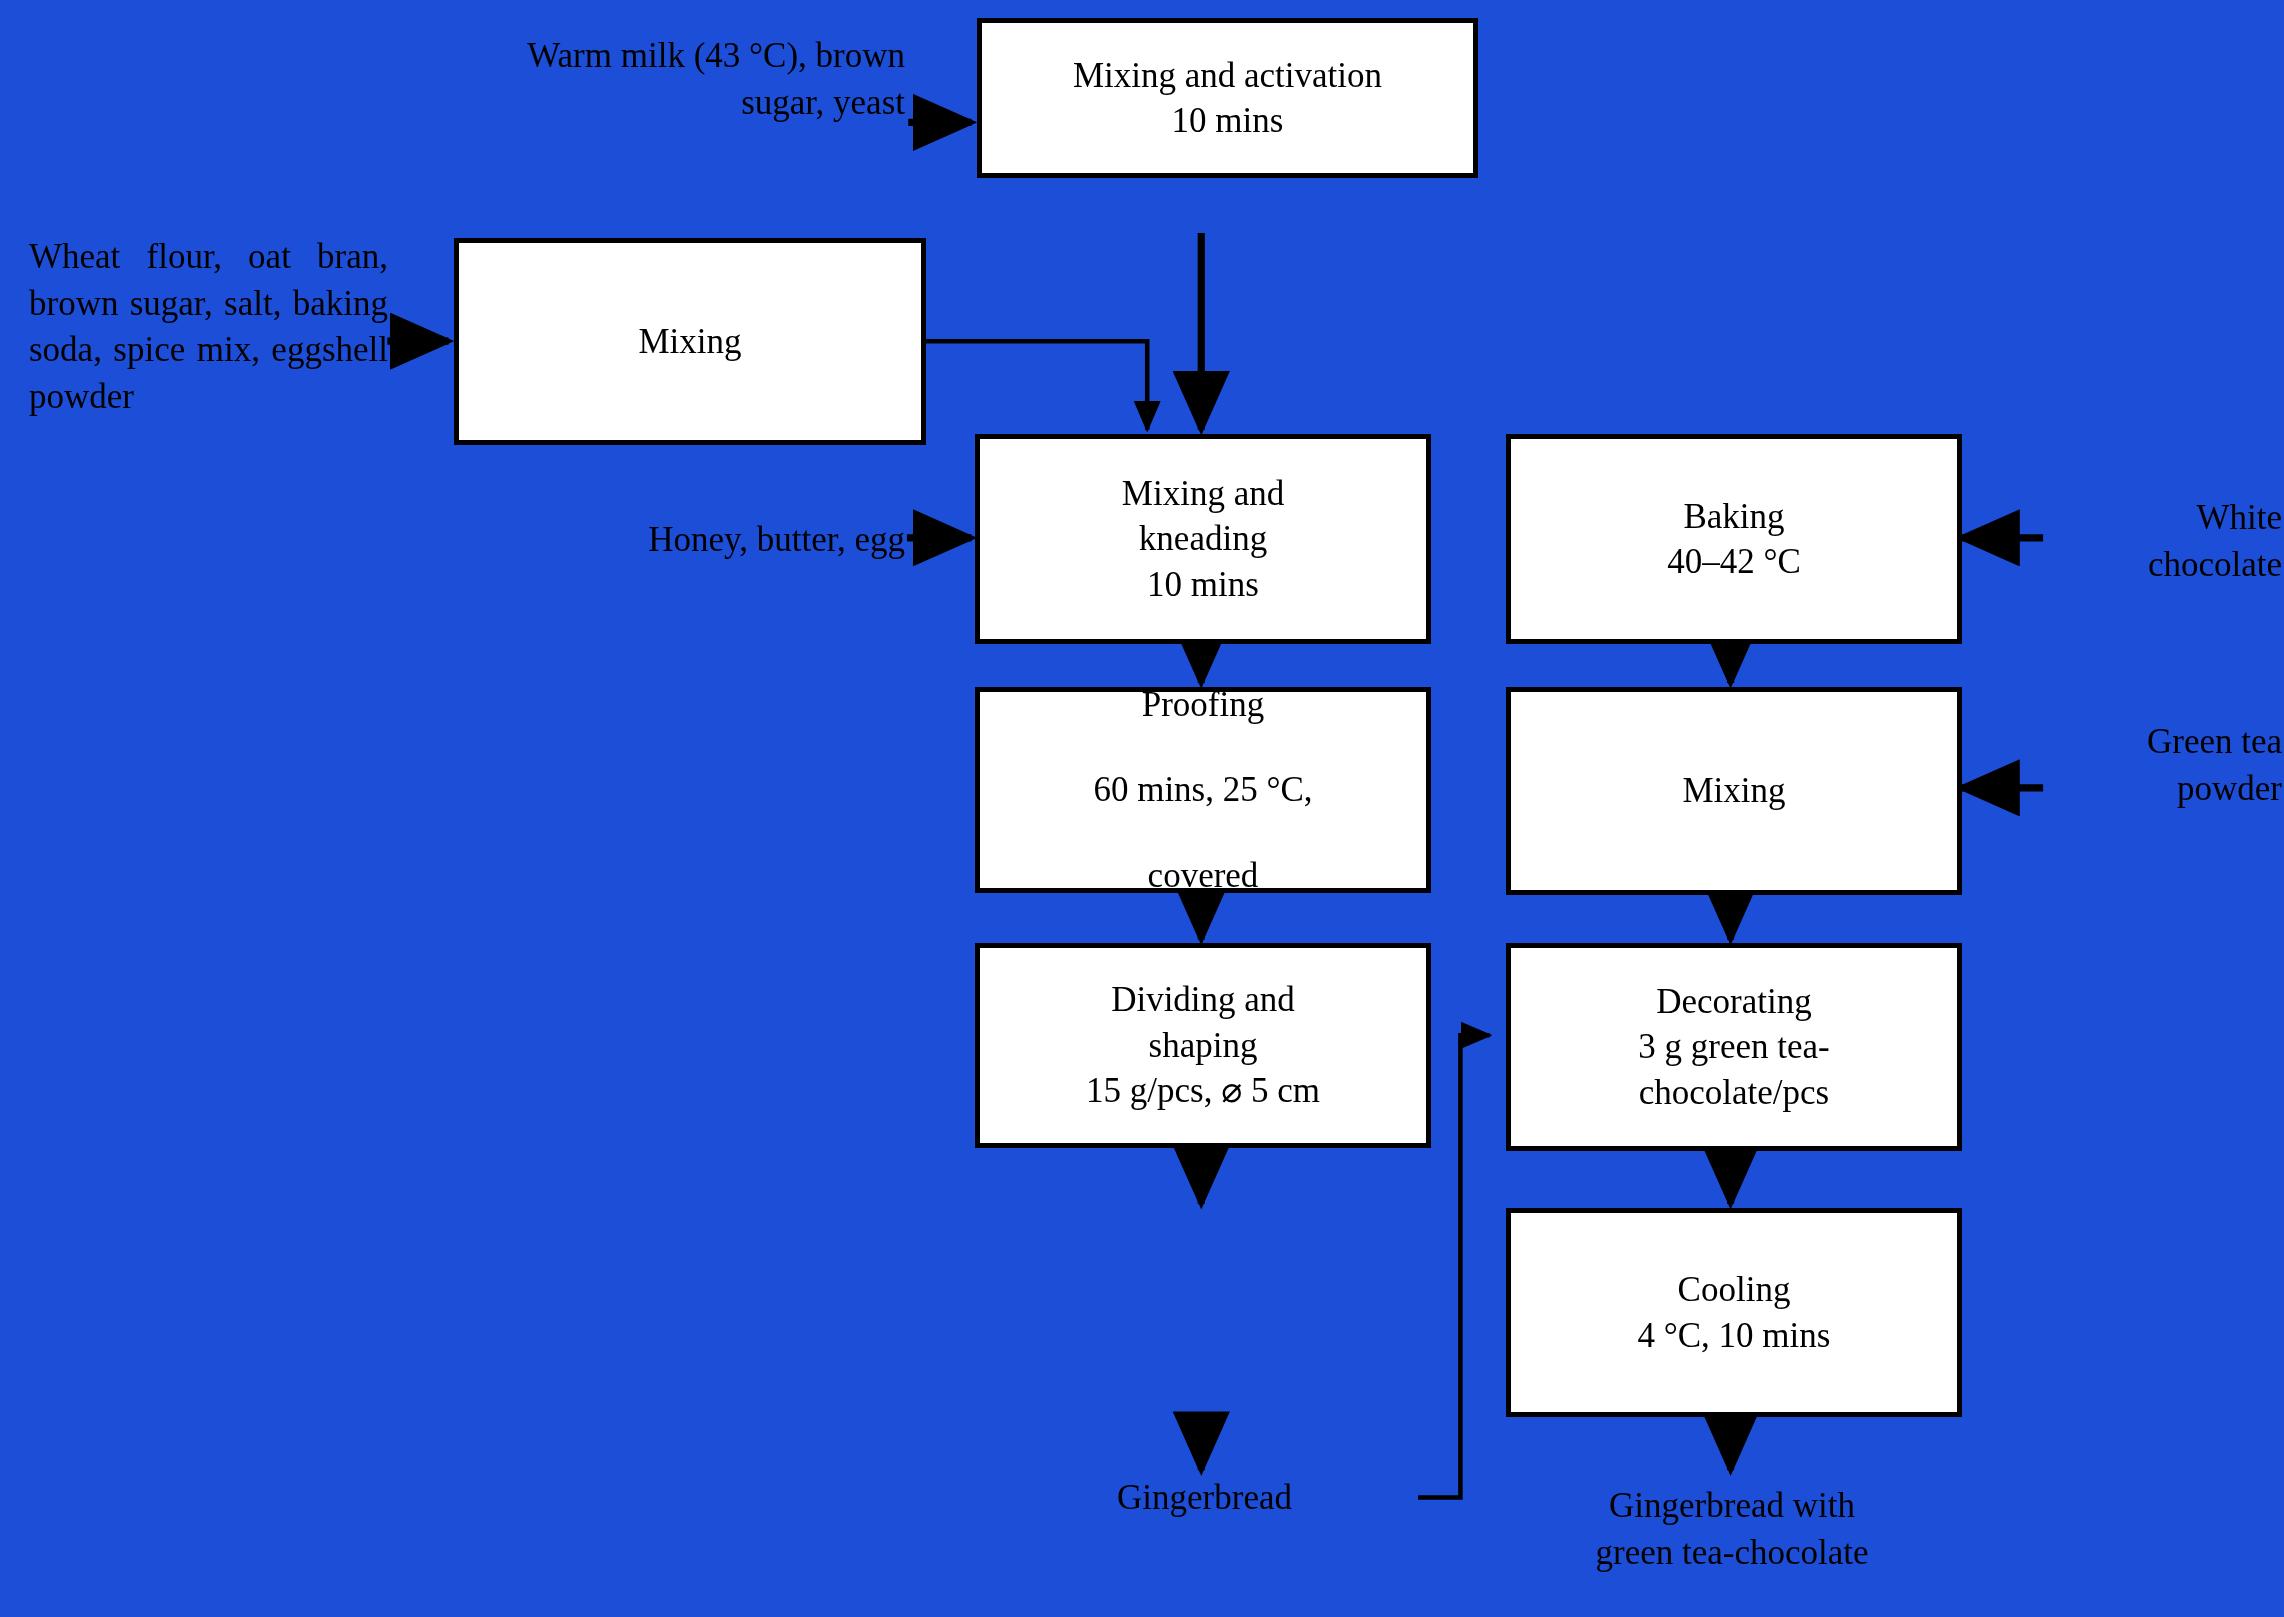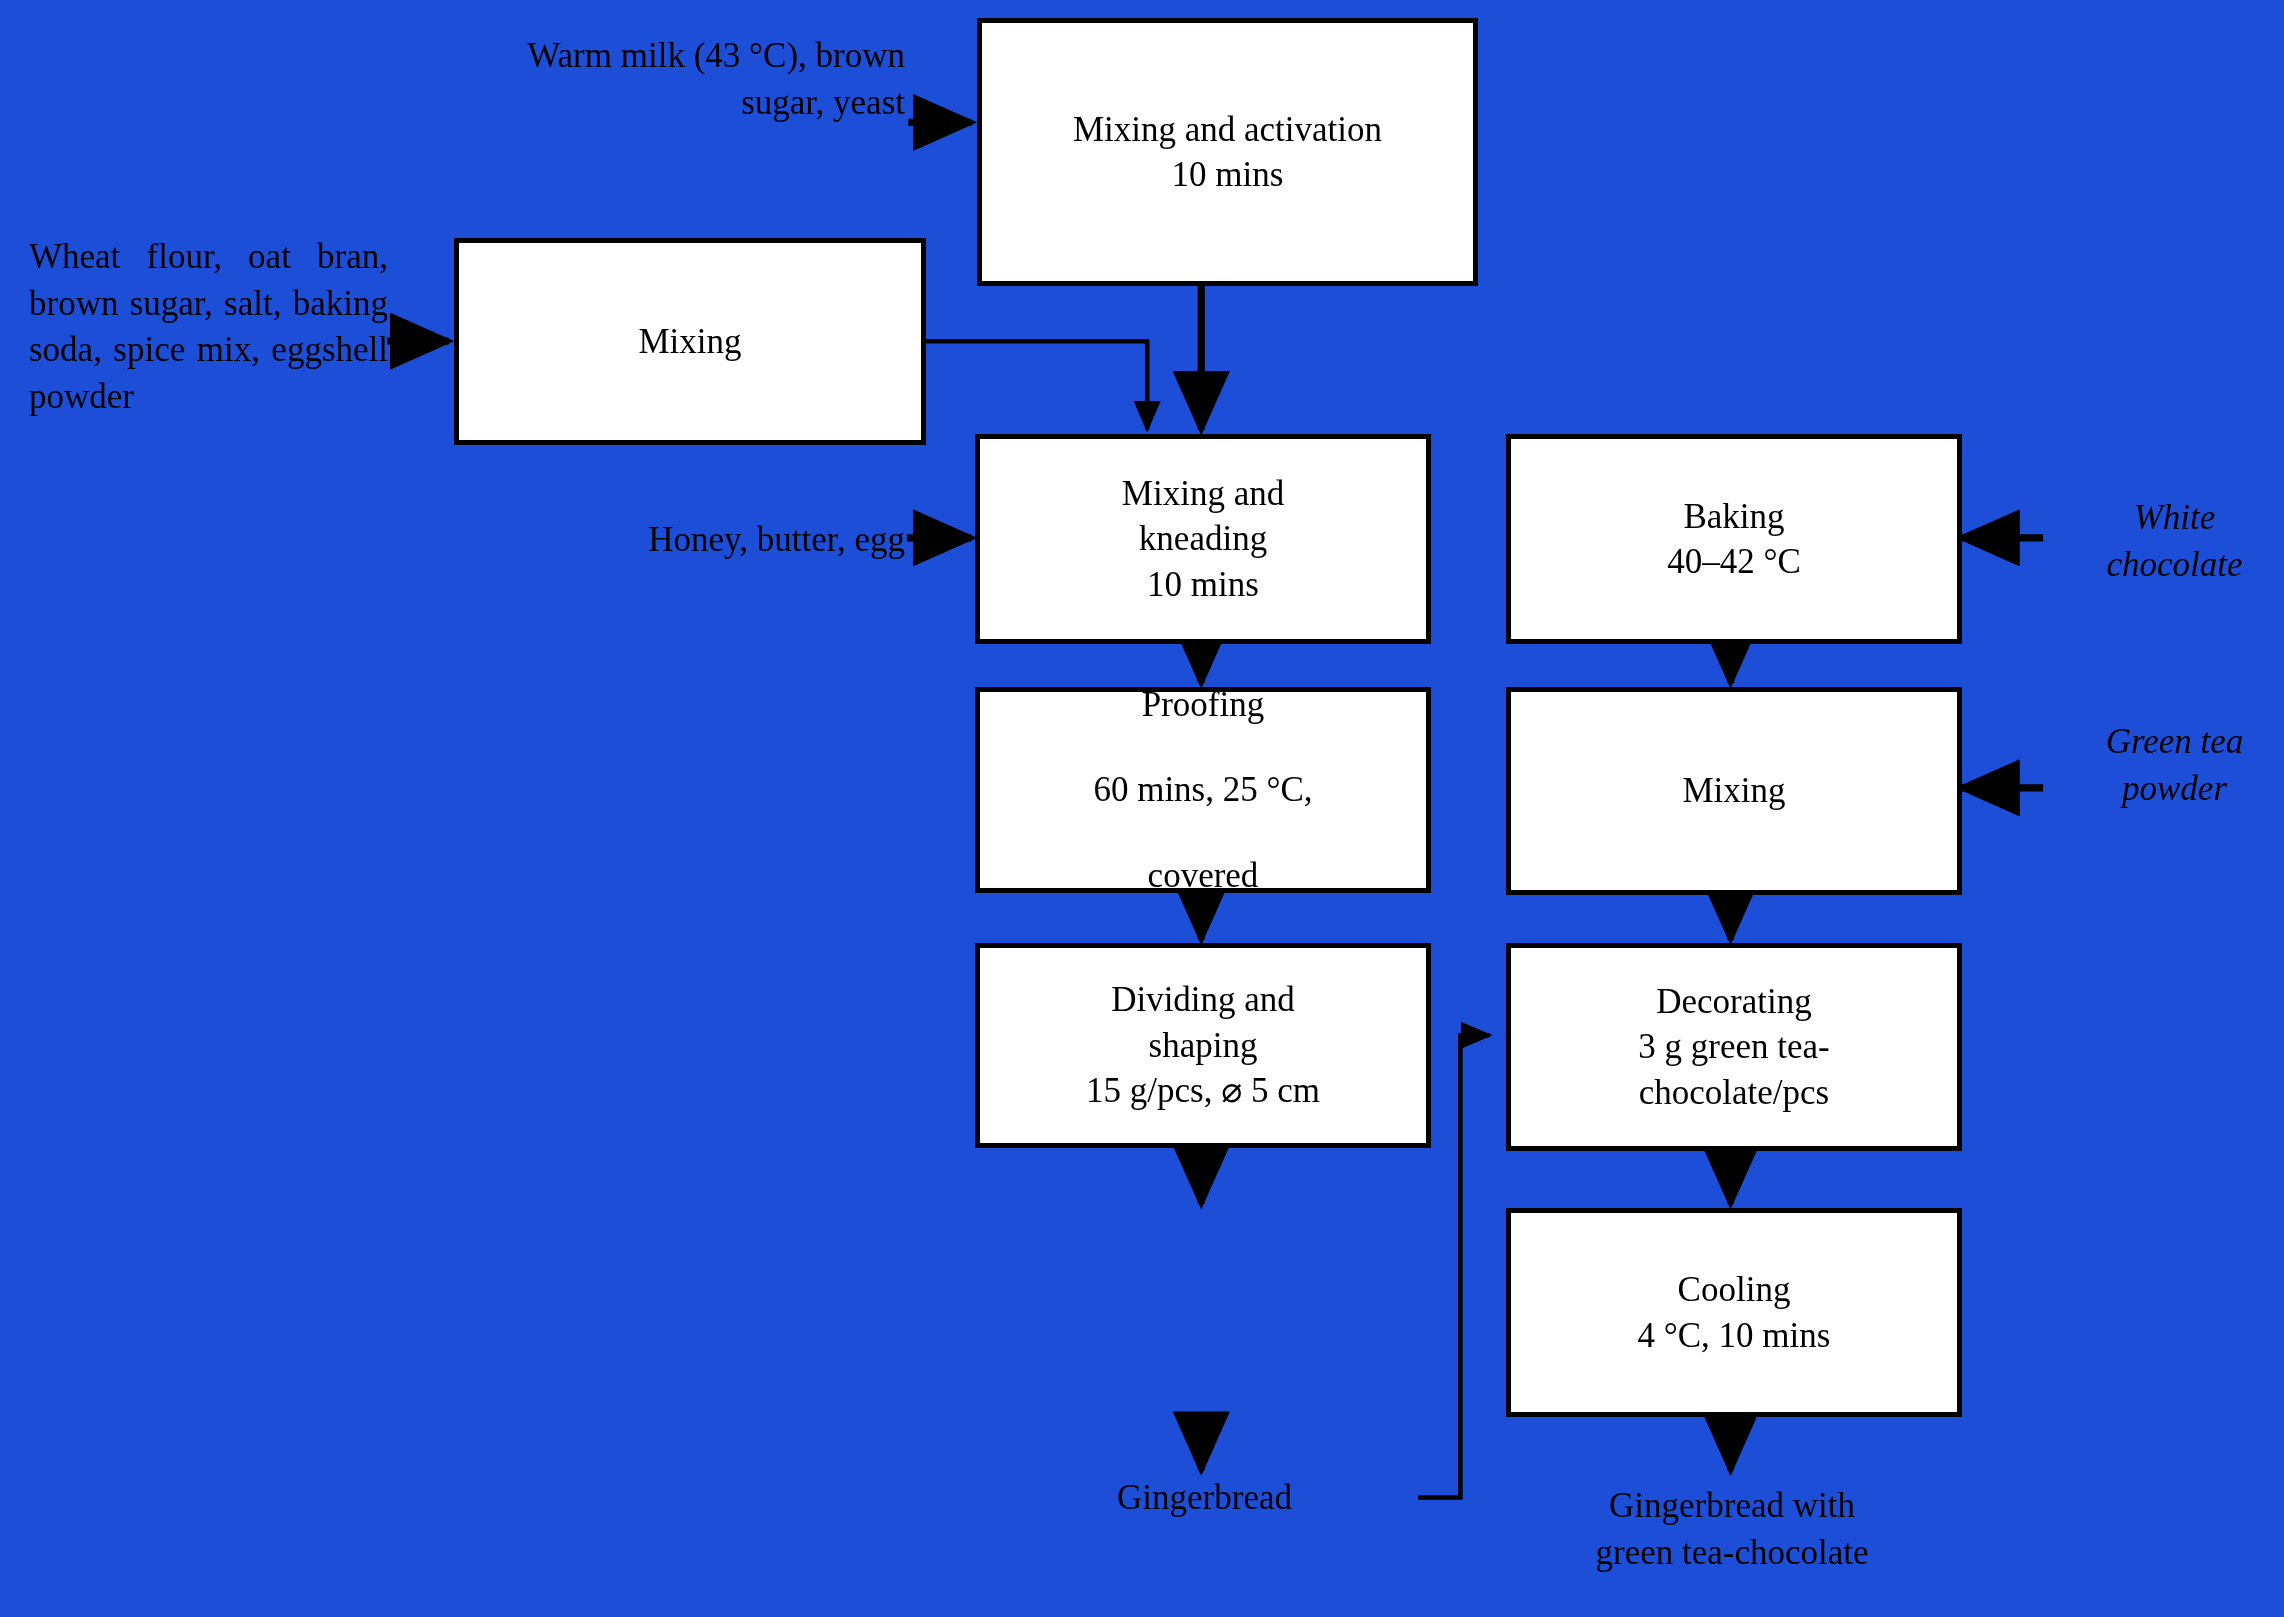--- a/index.html
+++ b/index.html
@@ -43,21 +43,21 @@
     line-height: 1.33;
     white-space: pre-line;
   }
   .freetext.just {
     text-align: justify;
     text-align-last: justify;
     white-space: normal;
   }
   .freetext.right  { text-align: right; }
   .freetext.center { text-align: center; }
-  .freetext.left   { text-align: center; font-style: italic; }
+  .freetext.left   { text-align: right; }
 </style>
 </head>
 <body>
 
 <div id="canvas">
 
   <svg class="edges" viewBox="0 0 3508 2485" xmlns="http://www.w3.org/2000/svg">
     <defs>
       <marker id="ah" markerWidth="9" markerHeight="8" refX="8.2" refY="4" orient="auto" markerUnits="strokeWidth">
         <path d="M0,0 L9,4 L0,8 z" fill="#000000"></path>
@@ -143,21 +143,21 @@
 chocolate</div>
 
   <div class="freetext left" style="left:2067px; top:719px; width:215px;">Green tea
 powder</div>
 
   <div class="freetext center" style="left:993px; top:1475px; width:423px;">Gingerbread</div>
 
   <div class="freetext center" style="left:1449px; top:1475px; width:566px;margin-top:8px;">Gingerbread with
 green tea-chocolate</div>
 
-  <div class="node" style="left:977px; top:18px; width:501px; height:268px;">
+  <div class="node" style="left:977px; top:18px; width:501px; height:160px;">
     <span class="ln">Mixing and activation</span>
     <span class="ln">10 mins</span>
   </div>
 
   <div class="node" style="left:454px; top:238px; width:472px; height:207px;">
     <span class="ln">Mixing</span>
   </div>
 
   <div class="node" style="left:975px; top:434px; width:456px; height:210px;">
     <span class="ln">Mixing and</span>

